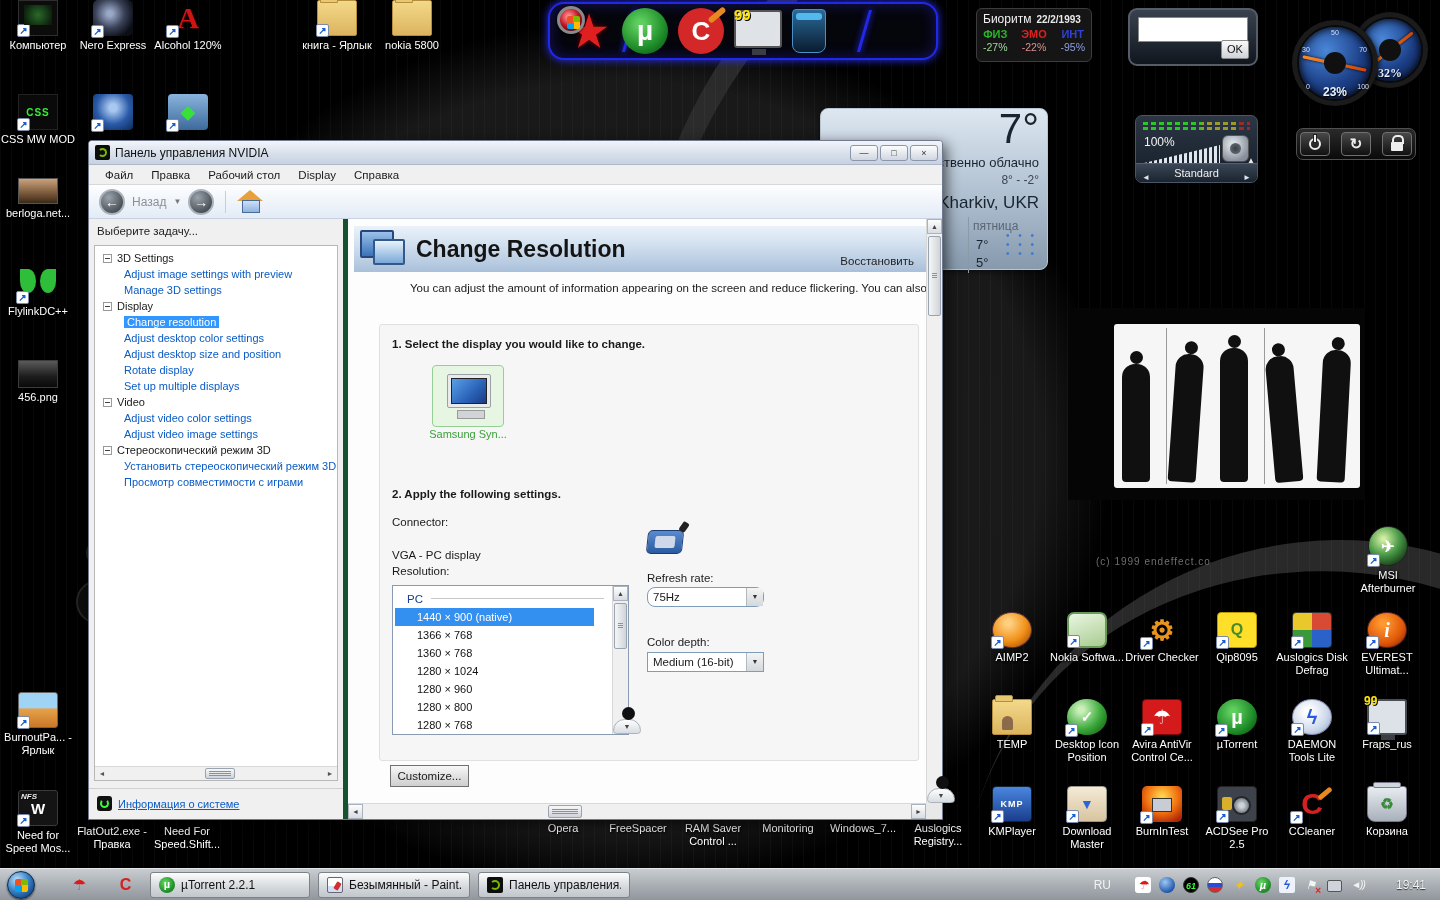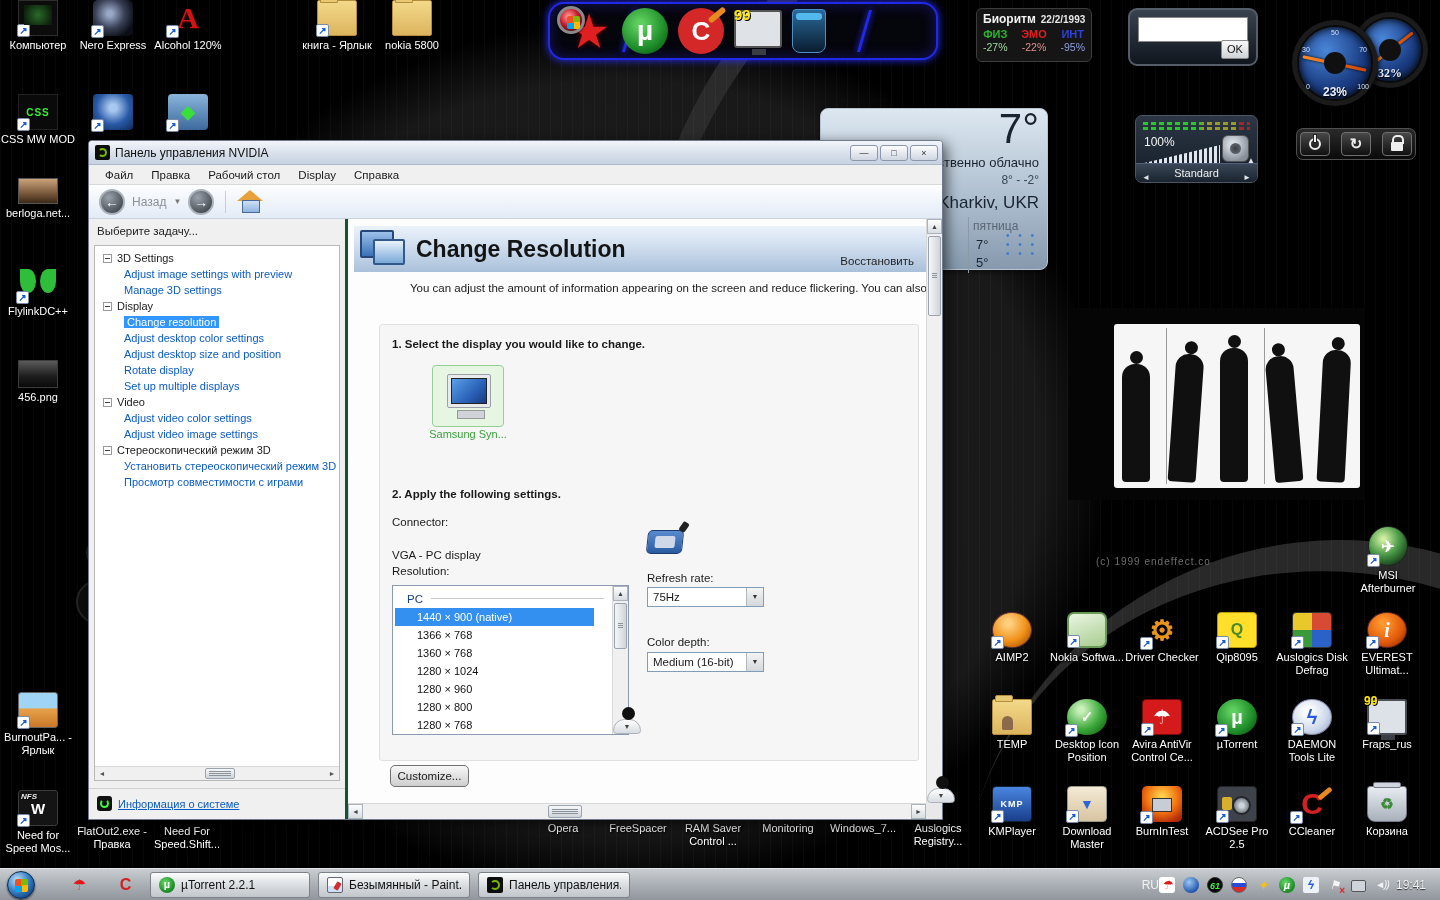--- a/index.html
+++ b/index.html
@@ -127,21 +127,21 @@
   .dock-ic.ccd::after { content:""; position:absolute; right:-3px; top:4px; width:20px; height:6px; background:#e88820; border-radius:3px; transform:rotate(-40deg); }
   .dock-ic.frapsd { width:48px; height:38px; background:#dfe3e8; border:2px solid #555; border-radius:3px; margin-top:-4px; }
   .dock-ic.frapsd::after { content:""; position:absolute; left:16px; bottom:-9px; width:14px; height:6px; background:#3a3e44; }
   .dock-ic.trashd { width:34px; height:44px; background:linear-gradient(#2a6a9a,#0a1c30); border:1px solid #4a90c8; border-radius:4px 4px 8px 8px; }
   .dock-ic.trashd::before { content:""; position:absolute; top:3px; left:3px; right:3px; height:7px; background:#5ac8ff; border-radius:3px; opacity:.85; }
 
   
   .gadget { position:absolute; z-index:10; }
   .bio { left:976px; top:8px; width:116px; height:54px; background:#151515; border:1px solid #3c3c3c; border-radius:6px; padding:3px 6px; }
   .bio-top { display:flex; gap:5px; align-items:baseline; }
-  .bio-title { color:#f2f2f2; font-weight:bold; font-size:12px; }
+  .bio-title { color:#f2f2f2; font-weight:normal; font-size:12px; }
   .bio-date { color:#e8e8e8; font-size:10px; font-weight:bold; }
   .bio-cols { display:flex; justify-content:space-between; margin-top:2px; }
   .bio-col { text-align:center; }
   .bio-name { display:block; font-weight:bold; font-size:11px; }
   .bio-val { display:block; font-size:10.5px; margin-top:1px; }
   .bio-col:nth-child(1) .bio-name{color:#28b828}.bio-col:nth-child(1) .bio-val{color:#9fd89f}
   .bio-col:nth-child(2) .bio-name{color:#e02020}.bio-col:nth-child(2) .bio-val{color:#e09090}
   .bio-col:nth-child(3) .bio-name{color:#3040d8}.bio-col:nth-child(3) .bio-val{color:#8f9fe0}
 
   .searchg { left:1128px; top:8px; width:130px; height:58px; background:linear-gradient(#38424e,#10161e);
@@ -233,21 +233,21 @@
   .nav-c { width:26px; height:26px; border-radius:50%; color:#fff; display:flex; align-items:center; justify-content:center;
     font-size:14px; background:radial-gradient(circle at 35% 30%, #9aa2ac, #585f66 60%, #2e3338); border:2px solid #aab2ba; }
   .back-lbl { color:#8a9096; font-size:12px; }
   .caret { color:#777; font-size:8px; }
   .tsep { width:1px; height:22px; background:#c4cedc; margin:0 4px; }
   .home { position:relative; width:26px; height:22px; }
   .home::before { content:""; position:absolute; left:0; top:-1px; border-left:13px solid transparent; border-right:13px solid transparent; border-bottom:11px solid #e8a03a; }
   .home::after { content:""; position:absolute; left:5px; top:9px; width:16px; height:11px; background:linear-gradient(#cfe0f4,#8fb4e0); border:1px solid #4a6a9a; }
 
   .wbody { position:absolute; left:0; right:0; top:78px; bottom:0; background:#f0f0f0; display:flex; }
-  .lpane { position:relative; width:259px; background:#f0f0f0; border-right:3px solid #14532d; }
+  .lpane { position:relative; width:259px; background:#f0f0f0; border-right:5px solid #14532d; }
   .lp-head { height:24px; line-height:24px; padding-left:8px; font-size:11.5px; color:#222; }
   .treebox { position:absolute; left:5px; right:5px; top:26px; bottom:38px; background:#fff; border:1px solid #b8b8b8; overflow:hidden; }
   .tree { padding:4px 0 0 2px; }
   .tree-row { display:flex; align-items:center; height:16px; font-size:11px; white-space:nowrap; }
   .exp { flex:none; width:9px; height:9px; border:1px solid #9a9a9a; background:#fff; margin:0 5px 0 6px; position:relative; }
   .exp::before { content:""; position:absolute; left:1px; right:1px; top:3px; height:1px; background:#444; }
   .tree-row.link { padding-left:27px; color:#0a5bc4; }
   .tree-row.sel { padding-left:27px; }
   .tree-row.sel .tlabel { background:#3196ff; color:#fff; padding:0 3px; }
   .tb-hscroll { position:absolute; left:0; right:0; bottom:0; height:14px; background:#f0f0f0; border-top:1px solid #d8d8d8; }
@@ -292,26 +292,26 @@
   .sb-ar.up{top:0}.sb-ar.dn{bottom:0}
   .lb-sb .thumb { position:absolute; left:1px; right:1px; top:17px; height:46px; background:linear-gradient(90deg,#f6f6f6,#cfd4da); border:1px solid #9aa4b0; border-radius:2px; }
   .thumb::after { content:""; position:absolute; left:3px; right:3px; top:50%; height:5px; margin-top:-3px;
     background:repeating-linear-gradient(#8a929c 0 1px, transparent 1px 2px); }
   .vga { position:absolute; left:267px; top:205px; width:36px; height:24px; background:linear-gradient(#5a8ad0,#2a5aa0);
     border:1px solid #1a3a70; border-radius:5px; transform:skewX(-6deg); }
   .vga::before { content:""; position:absolute; inset:5px 7px; background:#cfd8e8; border-radius:2px; }
   .vga::after { content:""; position:absolute; right:-4px; top:-9px; width:7px; height:10px; background:#222; border-radius:2px; transform:rotate(30deg); }
   .rf-l { left:267px; top:247px; } .cd-l { left:267px; top:311px; }
   .combo { position:absolute; left:267px; width:117px; height:20px; border:1px solid #7f9db9; background:#fff; display:flex; align-items:center; }
-  .combo.rf { top:262px; } .combo.cd { top:327px; }
+  .combo.rf { top:262px;border-radius:8px; } .combo.cd { top:327px; }
   .combo .cv { flex:1; padding:0 5px; font-size:11.5px; white-space:nowrap; overflow:hidden; }
   .combo .ca { width:17px; height:100%; background:linear-gradient(#f4f4f4,#d4d8dc); border-left:1px solid #b0b8c0; position:relative; }
   .combo .ca::after { content:"▼"; position:absolute; inset:0; font-size:7px; color:#333; text-align:center; line-height:18px; }
   .custom-btn { position:absolute; left:42px; top:546px; width:79px; height:22px; background:linear-gradient(#f8f8f8,#e4e4e4 45%,#cfcfcf);
-    border:1px solid #707070; border-radius:5px; font-size:11.5px; text-align:center; line-height:20px; }
+    border:1px solid #707070; border-radius:0; font-size:11.5px; text-align:center; line-height:20px; }
   .vscroll { position:absolute; right:0; top:0; bottom:16px; width:16px; background:#f0f0f0; border-left:1px solid #d8d8d8; }
   .vscroll .thumb { position:absolute; left:1px; right:1px; top:17px; height:80px; background:linear-gradient(90deg,#f6f6f6,#cfd4da); border:1px solid #9aa4b0; border-radius:2px; }
   .hscroll { position:absolute; left:0; right:16px; bottom:0; height:16px; background:#f0f0f0; border-top:1px solid #d8d8d8; }
   .hscroll .thumb { position:absolute; left:200px; width:34px; top:1px; bottom:1px; background:linear-gradient(#f8f8f8,#cfd4da); border:1px solid #9aa4b0; border-radius:2px; }
   .hscroll .ar { position:absolute; top:0; bottom:0; width:15px; background:linear-gradient(#fdfdfd,#d8dde2); border:1px solid #aab2bc; font-size:7px; color:#444; text-align:center; line-height:13px; }
   .hscroll .ar.l{left:0}.hscroll .ar.r{right:0}
   .corner { position:absolute; right:0; bottom:0; width:16px; height:16px; background:#e8e8e8; }
 
   
   .taskbar { position:absolute; left:0; right:0; bottom:0; height:32px; z-index:100;
@@ -328,21 +328,21 @@
     border-radius:3px; display:flex; align-items:center; gap:6px; padding:0 8px; font-size:12px; color:#111; overflow:hidden; }
   .task-btn:first-child { width:160px; }
   .tb-ic { flex:none; width:16px; height:16px; border-radius:2px; position:relative; }
   .tb-ic.utt { border-radius:50%; background:radial-gradient(circle at 40% 35%, #5fd060 8%, #1e8c28 65%); }
   .tb-ic.utt::after { content:"µ"; position:absolute; inset:0; color:#fff; font-size:11px; line-height:15px; text-align:center; font-weight:bold; }
   .tb-ic.paint { background:linear-gradient(#fff 55%, #cfe0f4 55%); border:1px solid #667; }
   .tb-ic.paint::after { content:""; position:absolute; right:2px; bottom:2px; width:5px; height:8px; background:#d03030; border-radius:1px; transform:rotate(30deg); }
   .tb-ic.nv { background:#0c0c0c; }
   .tb-ic.nv::after { content:""; position:absolute; inset:3px; border-radius:50%; border:2px solid #76b900; border-left-color:transparent; }
   .tb-label { white-space:nowrap; overflow:hidden; }
-  .tray { position:absolute; right:14px; top:0; height:32px; display:flex; align-items:center; gap:0; }
+  .tray { position:absolute; right:14px; top:0; height:32px; display:flex; align-items:center; gap:24px; }
   .lang { color:#f2f2f2; font-size:12px; }
   .tico { position:relative; width:16px; height:16px; display:flex; align-items:center; justify-content:center;border-radius:8px; }
   .tico .tg { font-size:12px; line-height:16px; }
   .tico .tt { position:absolute; inset:0; text-align:center; font-size:8px; font-weight:bold; line-height:16px; }
   .t-avira { background:#fff; border-radius:3px; } .t-avira .tg { color:#e01818; }
   .t-globe { border-radius:50%; background:radial-gradient(circle at 38% 32%, #9cc8f4, #1a50a8 75%); }
   .t-led { background:#000; border:1px solid #333; } .t-led .tt { color:#3f3; font-size:9px; }
   .t-flag { background:linear-gradient(180deg,#fff 0 33%, #2a4ad8 0 66%, #d82a2a 0); border:1px solid #666; }
   .t-wand .tg { color:#f0c020; font-size:14px; }
   .t-ut { border-radius:50%; background:radial-gradient(circle at 40% 35%, #5fd060 8%, #1e8c28 65%); }

